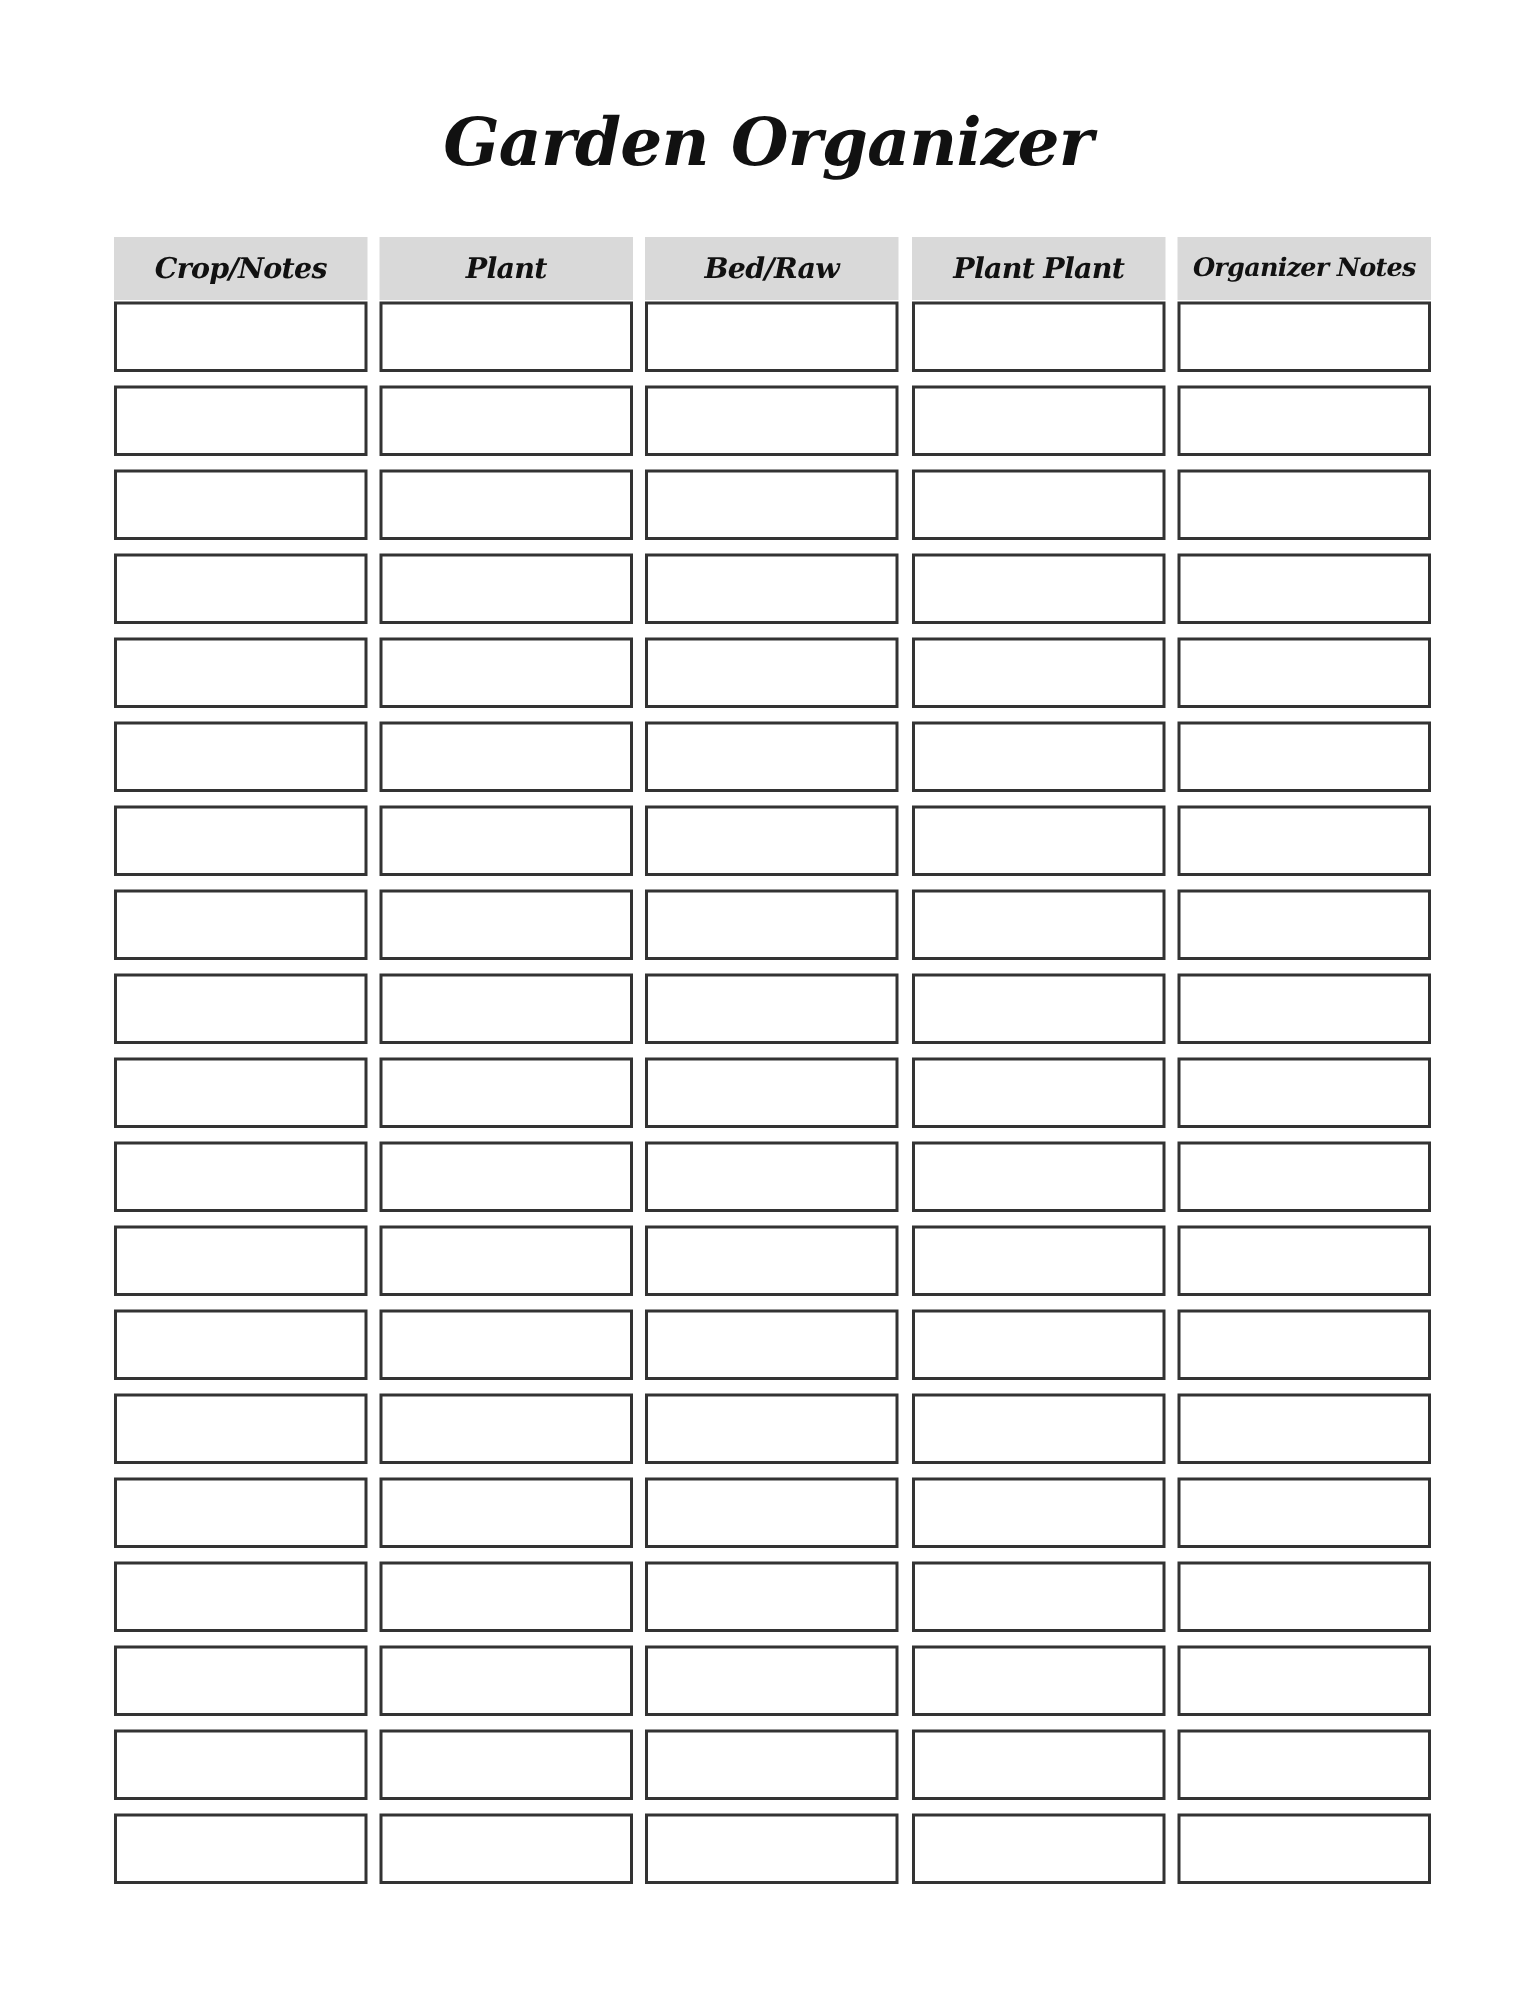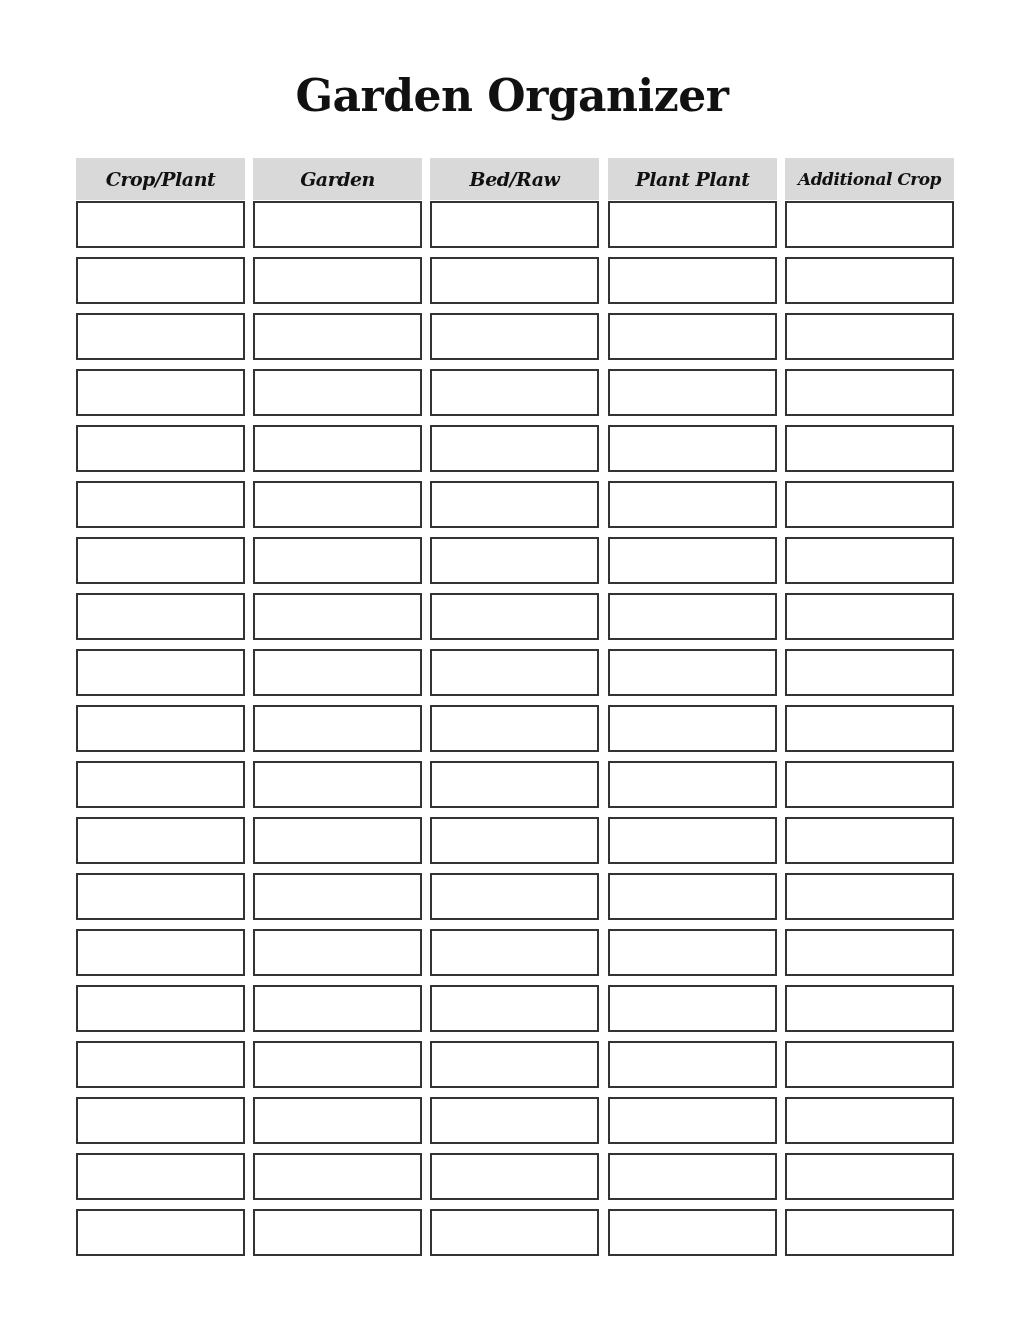--- a/index.html
+++ b/index.html
@@ -1,19 +1,19 @@
 <!DOCTYPE html>
 <html><head>
 <meta charset="utf-8">
 <style>
   html, body { margin: 0; padding: 0; background: #ffffff; }
   body { width: 1024px; height: 1326px; position: relative; overflow: hidden; }
   .title {
     position: absolute; left: 0; top: 70px; width: 1024px; text-align: center;
-    font-family: "DejaVu Serif", serif; font-weight: bold;
+    font-family: "DejaVu Serif", serif; font-style: italic; font-weight: bold;
     font-size: 44px; color: #111; letter-spacing: -0.5px;
   }
   .grid { position: absolute; left: 76px; top: 158px; }
   .col { position: absolute; top: 0; width: 169px; }
   .hdr {
     height: 42px; background: #d9d9d9; display: flex; align-items: center; justify-content: center;
     font-family: "DejaVu Serif", serif; font-style: italic; font-weight: bold;
     font-size: 19px; color: #111; white-space: nowrap; letter-spacing: -0.5px;
   }
   .hdr.small { font-size: 17px; }
@@ -22,21 +22,21 @@
     border: 2px solid #333; background: #fff;
   }
 </style>
 </head>
 <body>
 
 <div class="title">Garden Organizer</div>
 
 <div class="grid">
   <div class="col" style="left:0px">
-    <div class="hdr">Crop/Plant</div>
+    <div class="hdr">Crop/Notes</div>
   <div class="cell" style="top: 43px;"></div>
       <div class="cell" style="top: 99px;"></div>
       <div class="cell" style="top: 155px;"></div>
       <div class="cell" style="top: 211px;"></div>
       <div class="cell" style="top: 267px;"></div>
       <div class="cell" style="top: 323px;"></div>
       <div class="cell" style="top: 379px;"></div>
       <div class="cell" style="top: 435px;"></div>
       <div class="cell" style="top: 491px;"></div>
       <div class="cell" style="top: 547px;"></div>
@@ -44,21 +44,21 @@
       <div class="cell" style="top: 659px;"></div>
       <div class="cell" style="top: 715px;"></div>
       <div class="cell" style="top: 771px;"></div>
       <div class="cell" style="top: 827px;"></div>
       <div class="cell" style="top: 883px;"></div>
       <div class="cell" style="top: 939px;"></div>
       <div class="cell" style="top: 995px;"></div>
       <div class="cell" style="top: 1051px;"></div>
     </div>
   <div class="col" style="left:177px">
-    <div class="hdr">Garden</div>
+    <div class="hdr">Plant</div>
   <div class="cell" style="top: 43px;"></div>
       <div class="cell" style="top: 99px;"></div>
       <div class="cell" style="top: 155px;"></div>
       <div class="cell" style="top: 211px;"></div>
       <div class="cell" style="top: 267px;"></div>
       <div class="cell" style="top: 323px;"></div>
       <div class="cell" style="top: 379px;"></div>
       <div class="cell" style="top: 435px;"></div>
       <div class="cell" style="top: 491px;"></div>
       <div class="cell" style="top: 547px;"></div>
@@ -110,21 +110,21 @@
       <div class="cell" style="top: 659px;"></div>
       <div class="cell" style="top: 715px;"></div>
       <div class="cell" style="top: 771px;"></div>
       <div class="cell" style="top: 827px;"></div>
       <div class="cell" style="top: 883px;"></div>
       <div class="cell" style="top: 939px;"></div>
       <div class="cell" style="top: 995px;"></div>
       <div class="cell" style="top: 1051px;"></div>
     </div>
   <div class="col" style="left:709px">
-    <div class="hdr small">Additional Crop</div>
+    <div class="hdr small">Organizer Notes</div>
   <div class="cell" style="top: 43px;"></div>
       <div class="cell" style="top: 99px;"></div>
       <div class="cell" style="top: 155px;"></div>
       <div class="cell" style="top: 211px;"></div>
       <div class="cell" style="top: 267px;"></div>
       <div class="cell" style="top: 323px;"></div>
       <div class="cell" style="top: 379px;"></div>
       <div class="cell" style="top: 435px;"></div>
       <div class="cell" style="top: 491px;"></div>
       <div class="cell" style="top: 547px;"></div>

